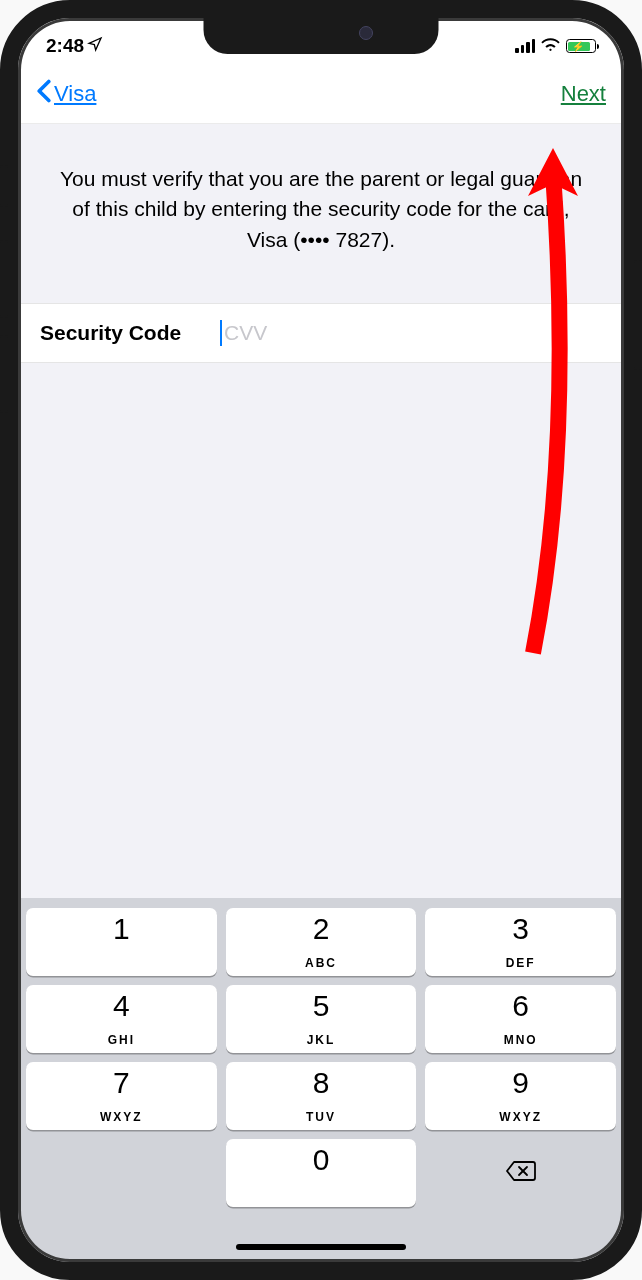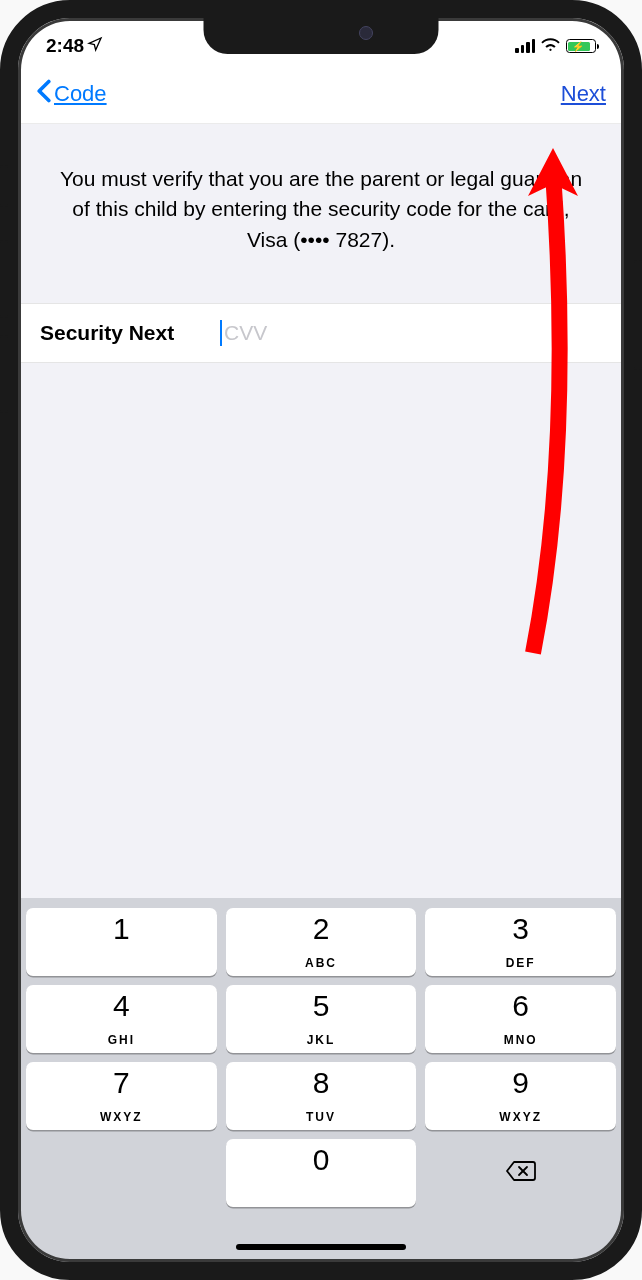--- a/index.html
+++ b/index.html
@@ -83,21 +83,21 @@
       height: 56px;
       background: #fff;
       display: flex; align-items: center; justify-content: space-between;
       padding: 0 18px 4px;
       border-bottom: 1px solid rgba(0,0,0,0.08);
     }
     .nav-back { display:flex; align-items:center; gap:2px; color:#007aff; font-size:22px; cursor:pointer; }
     .nav-back .chev svg { width: 16px; height: 24px; }
     .nav-back span.lbl { text-decoration: underline; }
     .nav-title { font-size: 22px; font-weight: 600; position:absolute; left:50%; transform:translateX(-50%); }
-    .nav-next { color:#1d4ed8; text-decoration: underline; font-size:22px; cursor:pointer; }
+    .nav-next { color:#15803d; text-decoration: underline; font-size:22px; cursor:pointer; }
     
     .content { background:#f2f2f7; }
     .instruction {
       padding: 40px 32px 48px;
       text-align: center;
       font-size: 21px;
       line-height: 1.45;
       color: #000;
     }
     .instruction .card { font-weight: 400; }
@@ -184,31 +184,31 @@
     </div>
   </div>
 
   <div class="nav-bar">
     <div class="nav-back">
       <span class="chev">
         <svg viewBox="0 0 12 20" fill="none" stroke="#007aff" stroke-width="3" stroke-linecap="round" stroke-linejoin="round">
             <polyline points="10,2 2,10 10,18"></polyline>
           </svg>
       </span>
-      <span class="lbl">Code</span>
+      <span class="lbl">Visa</span>
     </div>
     <div class="nav-next">Next</div>
   </div>
 
   <div class="content">
     <div class="instruction">
       <span>You must verify that you are the parent or legal guardian of this child by entering the security code for the card, </span><span class="card">Visa (•••• 7827)</span><span>.</span>
     </div>
     <div class="field-row">
-      <div class="field-label">Security Next</div>
+      <div class="field-label">Security Code</div>
       <div class="cursor-bar"></div>
       <input class="field-input" placeholder="CVV" style="">
     </div>
   </div>
 
   <div class="keyboard">
     <div class="key-grid">
       <div class="key">
           <span class="num">1</span>
           <span class="letters"></span>

